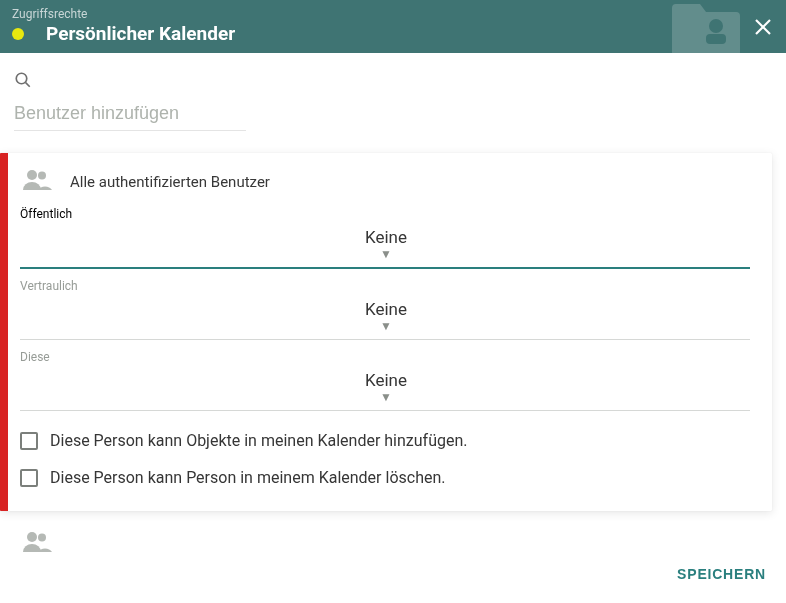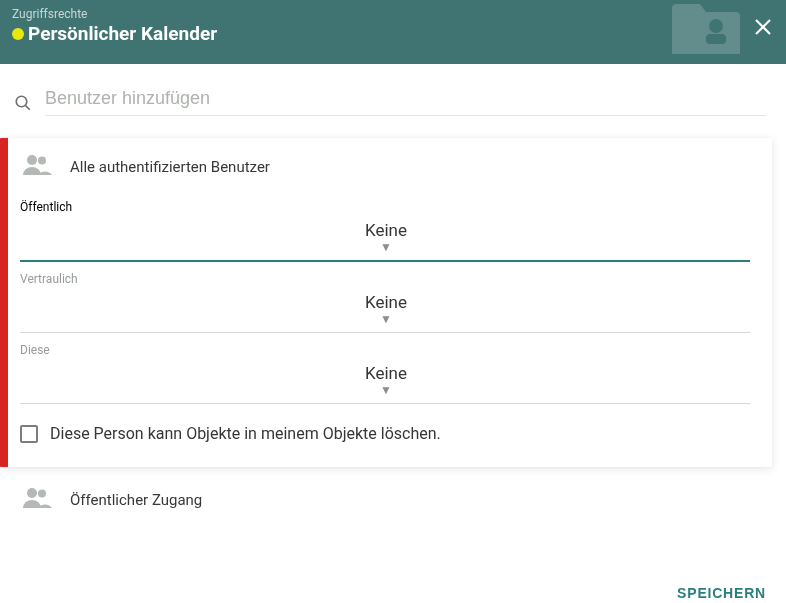--- a/index.html
+++ b/index.html
@@ -7,33 +7,33 @@
     font-family: -apple-system, BlinkMacSystemFont, "Segoe UI", Roboto, "Helvetica Neue", Arial, sans-serif;
     background: #fff;
     width: 786px;
     height: 603px;
     overflow: hidden;
     position: relative;
   }
   .header {
     background: #3f7473;
     color: #fff;
-    height: 64px;
+    height: 53px;
     position: relative;
     padding: 6px 18px 0 12px;
   }
   .header-subtitle {
     font-size: 12px;
     color: #c8d6d6;
     line-height: 16px;
   }
   .header-title-row {
     display: flex;
     align-items: center;
-    gap: 4px;
+    gap: 22px;
   }
   .dot {
     width: 12px; height: 12px; border-radius: 50%;
     background: #e8e80f;
   }
   .header-title {
     font-size: 19px;
     font-weight: 700;
     color: #fff;
   }
@@ -43,23 +43,24 @@
     opacity: 0.18;
   }
   .close-btn {
     position: absolute;
     right: 14px; top: 18px;
     cursor: pointer;
   }
   .close-btn svg { stroke: #fff; }
   .search-row {
     display: flex;
-    align-items: flex-end;
+    align-items: flex-start;
     padding: 18px 20px 0 14px;
-    gap: 13px;
+    gap: 4px;
+    flex-direction: column;
   }
   .search-row input {
     border: none;
     outline: none;
     font-size: 18px;
     color: #333;
     flex: 1;
     padding: 6px 0;
     border-bottom: 1px solid #e4e4e4;
   }
@@ -88,21 +89,21 @@
     border-left-width: 8px;
     padding-left: 12px;
   }
   .user-row {
     display: flex;
     align-items: center;
     gap: 18px;
     font-size: 15px;
     color: #383838;
     padding-left: 2px;
-    margin-bottom: 20px;
+    margin-bottom: 12px;
   }
   .people-icon { color: #b5b9b5; }
   .field {
     margin-bottom: 10px;
   }
   .field-label {
     font-size: 12px;
     margin-bottom: 2px;
   }
   .field-label.public { color: #000000; }
@@ -139,21 +140,21 @@
   .public-access-row {
     display: flex;
     align-items: center;
     gap: 18px;
     padding: 20px 0 0 22px;
     font-size: 15px;
     color: #383838;
   }
   .footer {
     position: absolute;
-    bottom: 1px;
+    bottom: 20px;
     right: 20px;
   }
   .save-btn {
     font-size: 14px;
     font-weight: 700;
     letter-spacing: 0.8px;
     color: #2a7f7e;
     text-transform: uppercase;
     cursor: pointer;
     background: none;
@@ -227,32 +228,35 @@
     <div class="field">
       <div class="field-label other">Diese</div>
       <div class="select">
         <span>Keine</span>
         <span class="caret">▼</span>
       </div>
     </div>
 
     <div class="checkbox-row">
       <span class="checkbox"></span>
-      <span>Diese Person kann Objekte in meinem Objekte löschen.</span>
+      <span>Diese Person kann Objekte in meinen Kalender hinzufügen.</span>
+    </div>
+    <div class="checkbox-row">
+      <span class="checkbox"></span>
+      <span>Diese Person kann Person in meinem Kalender löschen.</span>
     </div>
   </div>
 </div>
 
 <div class="public-access-row">
   <span class="people-icon">
     <svg width="30" height="22" viewBox="0 0 30 22" fill="currentColor">
       <circle cx="10" cy="6" r="5"></circle>
       <circle cx="20" cy="6.5" r="4"></circle>
       <path d="M1 21 a9 8 0 0 1 18 0 z"></path>
       <path d="M16 21 a8 7 0 0 1 14 0 z"></path>
     </svg>
   </span>
-  <span>Öffentlicher Zugang</span>
 </div>
 
 <div class="footer">
   <button class="save-btn">Speichern</button>
 </div>
 
 </body></html>

